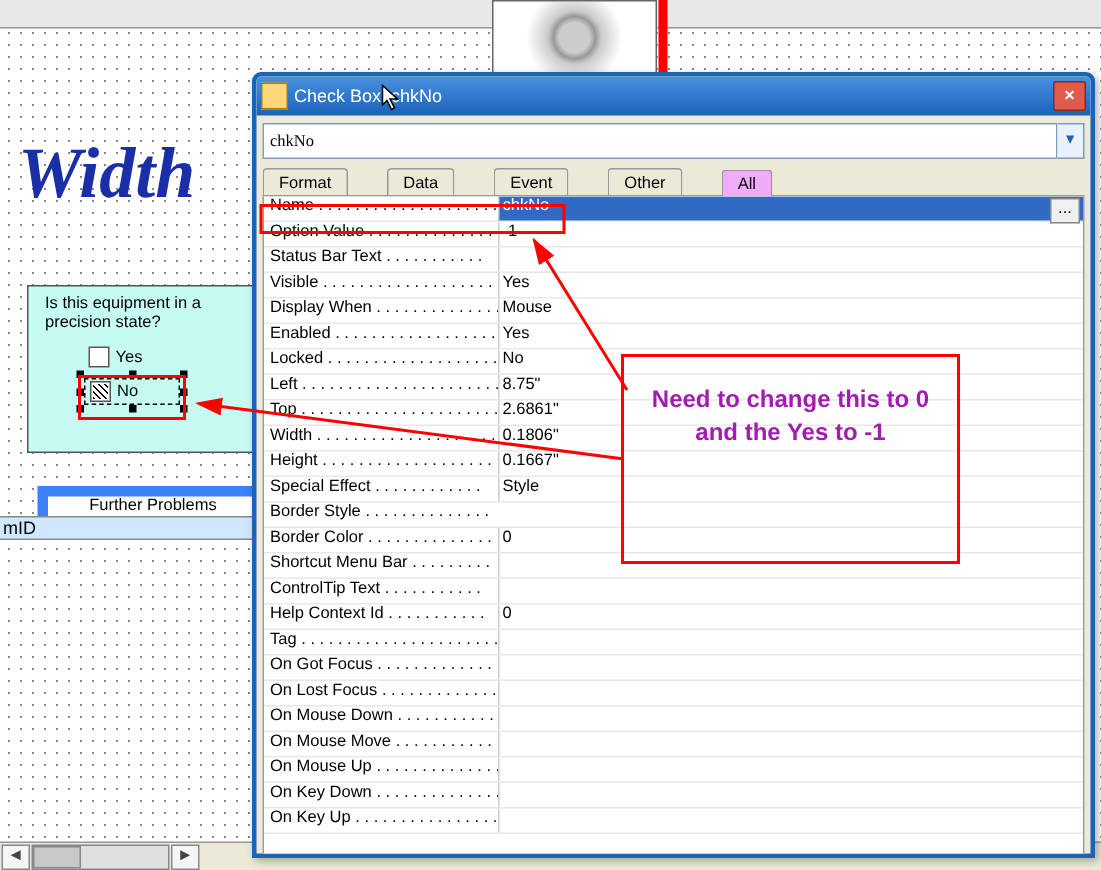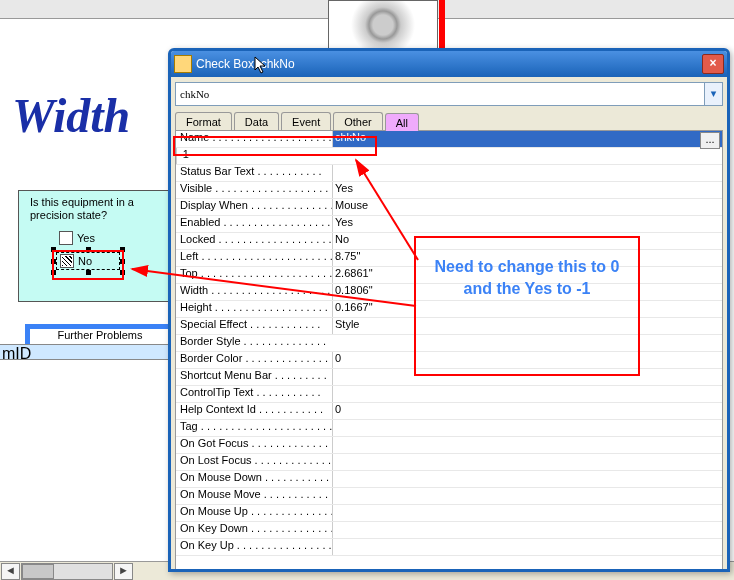--- a/index.html
+++ b/index.html
@@ -18,51 +18,51 @@
   
   .form-box{position:absolute;left:18px;top:190px;width:150px;height:110px;background:#c5fbf3;border:1px solid #555;}
   .q{position:absolute;left:30px;top:196px;width:126px;font-size:11px;color:#000;line-height:13px;}
   .optgroup{position:absolute;left:56px;top:230px;width:64px;}
   .opt{display:flex;align-items:center;gap:4px;background:#c5fbf3;padding:1px 3px;}
   .opt .box{width:12px;height:12px;border:1px solid #555;background:#fff;display:inline-block;position:relative;}
   .opt.sel{border:1px dashed #000;}
   .sel .box::after{content:"";position:absolute;inset:1px;background:repeating-linear-gradient(45deg,#000 0 1px,transparent 1px 3px);}
   .sel-handles{position:absolute;inset:-3px;pointer-events:none;}
   .sel-handles span{position:absolute;width:5px;height:5px;background:#000;}
-  .further{position:absolute;left:25px;top:324px;width:140px;height:16px;background:#fff;border:5px solid #3b82f6;text-align:center;font-size:11px;}
-  .mid{position:absolute;left:0;top:344px;width:170px;height:16px;background:#cfe8ff;border-bottom:1px solid #888;border-top:1px solid #888;font-size:16px;padding-left:2px;box-sizing:border-box;}
+  .further{position:absolute;left:25px;top:324px;width:140px;height:16px;background:#fff;border:7px solid #3b82f6;text-align:center;font-size:11px;}
+  .mid{position:absolute;left:0;top:344px;width:170px;height:16px;background:#cfe8ff;border-bottom:1px solid #888;border-top:1px solid #888;font-size:12px;padding-left:2px;box-sizing:border-box;}
 
   
   .hscroll{position:absolute;left:0;bottom:0;height:18px;width:734px;background:#ece9d8;border-top:1px solid #999;display:flex;align-items:center;}
   .sb-btn{width:17px;height:15px;border:1px solid #888;background:#f5f5f5;margin:0 1px;text-align:center;line-height:13px;color:#444;}
   .sb-track{flex:0 0 90px;height:15px;border:1px solid #888;background:#e0e0e0;position:relative;}
   .sb-thumb{position:absolute;left:0;top:0;width:30px;height:13px;background:#c8c8c8;border:1px solid #888;}
 
   
   .win{position:absolute;left:168px;top:48px;width:556px;height:518px;border:3px solid #1a63b8;border-radius:6px 6px 0 0;overflow:hidden;background:#ece9d8;box-shadow:2px 2px 6px rgba(0,0,0,.3);}
   .titlebar{height:26px;background:linear-gradient(#4a90e2,#1a63b8);display:flex;align-items:center;padding:0 3px;color:#fff;font-size:12px;}
   .titlebar .ticon{width:16px;height:16px;margin-right:4px;background:#ffd77a;border:1px solid #a67c00;}
   .closebtn{margin-left:auto;width:20px;height:18px;background:#e25b4a;border:1px solid #8a2a1f;border-radius:2px;color:#fff;text-align:center;line-height:16px;font-weight:bold;font-family:Arial;}
   .combo{margin:5px 4px 0 4px;display:flex;}
   .combo input{flex:1;height:18px;border:1px solid #7f9db9;background:#fff;font:11px Tahoma;padding:2px 4px;}
   .combo .dd{width:17px;height:22px;border:1px solid #7f9db9;border-left:none;background:#e9f1fc;text-align:center;line-height:20px;color:#1a63b8;}
-  .tabs{display:flex;margin:6px 4px 0 4px;border-bottom:1px solid #999;font-size:11px;}
+  .tabs{display:flex;margin:6px 4px 0 4px;border-bottom:1px solid #999;font-size:11px;gap:24px;}
   .tab{padding:3px 10px 2px 10px;border:1px solid #999;border-bottom:none;background:#ece9d8;margin-right:2px;border-radius:3px 3px 0 0;cursor:default;}
   .tab.active{background:#f0abfc;position:relative;top:1px;font-weight:normal;}
   .sheet{margin:0 4px 4px 4px;background:#fff;border:1px solid #999;border-top:none;height:440px;overflow:hidden;position:relative;}
   .row{display:flex;height:16px;border-bottom:1px solid #e8e8e8;font-size:11px;}
   .row .k{flex:0 0 152px;padding-left:4px;white-space:nowrap;overflow:hidden;color:#000;}
   .row .v{flex:1;padding-left:2px;border-left:1px solid #ccc;color:#000;white-space:nowrap;}
   .row.sel-row .v{background:#316ac5;color:#fff;}
   .dots{letter-spacing:0;}
   .ellips{position:absolute;right:2px;top:1px;width:18px;height:15px;border:1px solid #888;background:#f0f0f0;text-align:center;line-height:12px;}
 
   
   .ann-box{position:absolute;border:2px solid red;box-sizing:border-box;pointer-events:none;}
-  .ann-text{position:absolute;color:#3b82f6;font:bold 16px Arial;line-height:22px;text-align:center;pointer-events:none;}
+  .ann-text{position:absolute;color:#a21caf;font:bold 16px Arial;line-height:22px;text-align:center;pointer-events:none;}
   svg.ann{position:absolute;left:0;top:0;width:734px;height:580px;pointer-events:none;}
   .cursor{position:absolute;width:16px;height:20px;pointer-events:none;}
 </style>
 </head>
 <body>
 <div class="canvas">
 
   <div class="grid"></div>
   <div class="ruler-top"></div>
   <div class="photo"></div>
@@ -123,20 +123,21 @@
       <div class="tab active">All</div>
     </div>
     <div class="sheet">
       <div class="ellips">...</div>
       <div id="rows">
           <div class="row sel-row">
             <div class="k">Name<span class="dots"> . . . . . . . . . . . . . . . . . . . . . . </span></div>
             <div class="v">chkNo</div>
           </div>
           <div class="row">
+            <div class="k">Option Value<span class="dots"> . . . . . . . . . . . . . . </span></div>
             <div class="v">-1</div>
           </div>
           <div class="row">
             <div class="k">Status Bar Text<span class="dots"> . . . . . . . . . . . </span></div>
             <div class="v"></div>
           </div>
           <div class="row">
             <div class="k">Visible<span class="dots"> . . . . . . . . . . . . . . . . . . . </span></div>
             <div class="v">Yes</div>
           </div>

